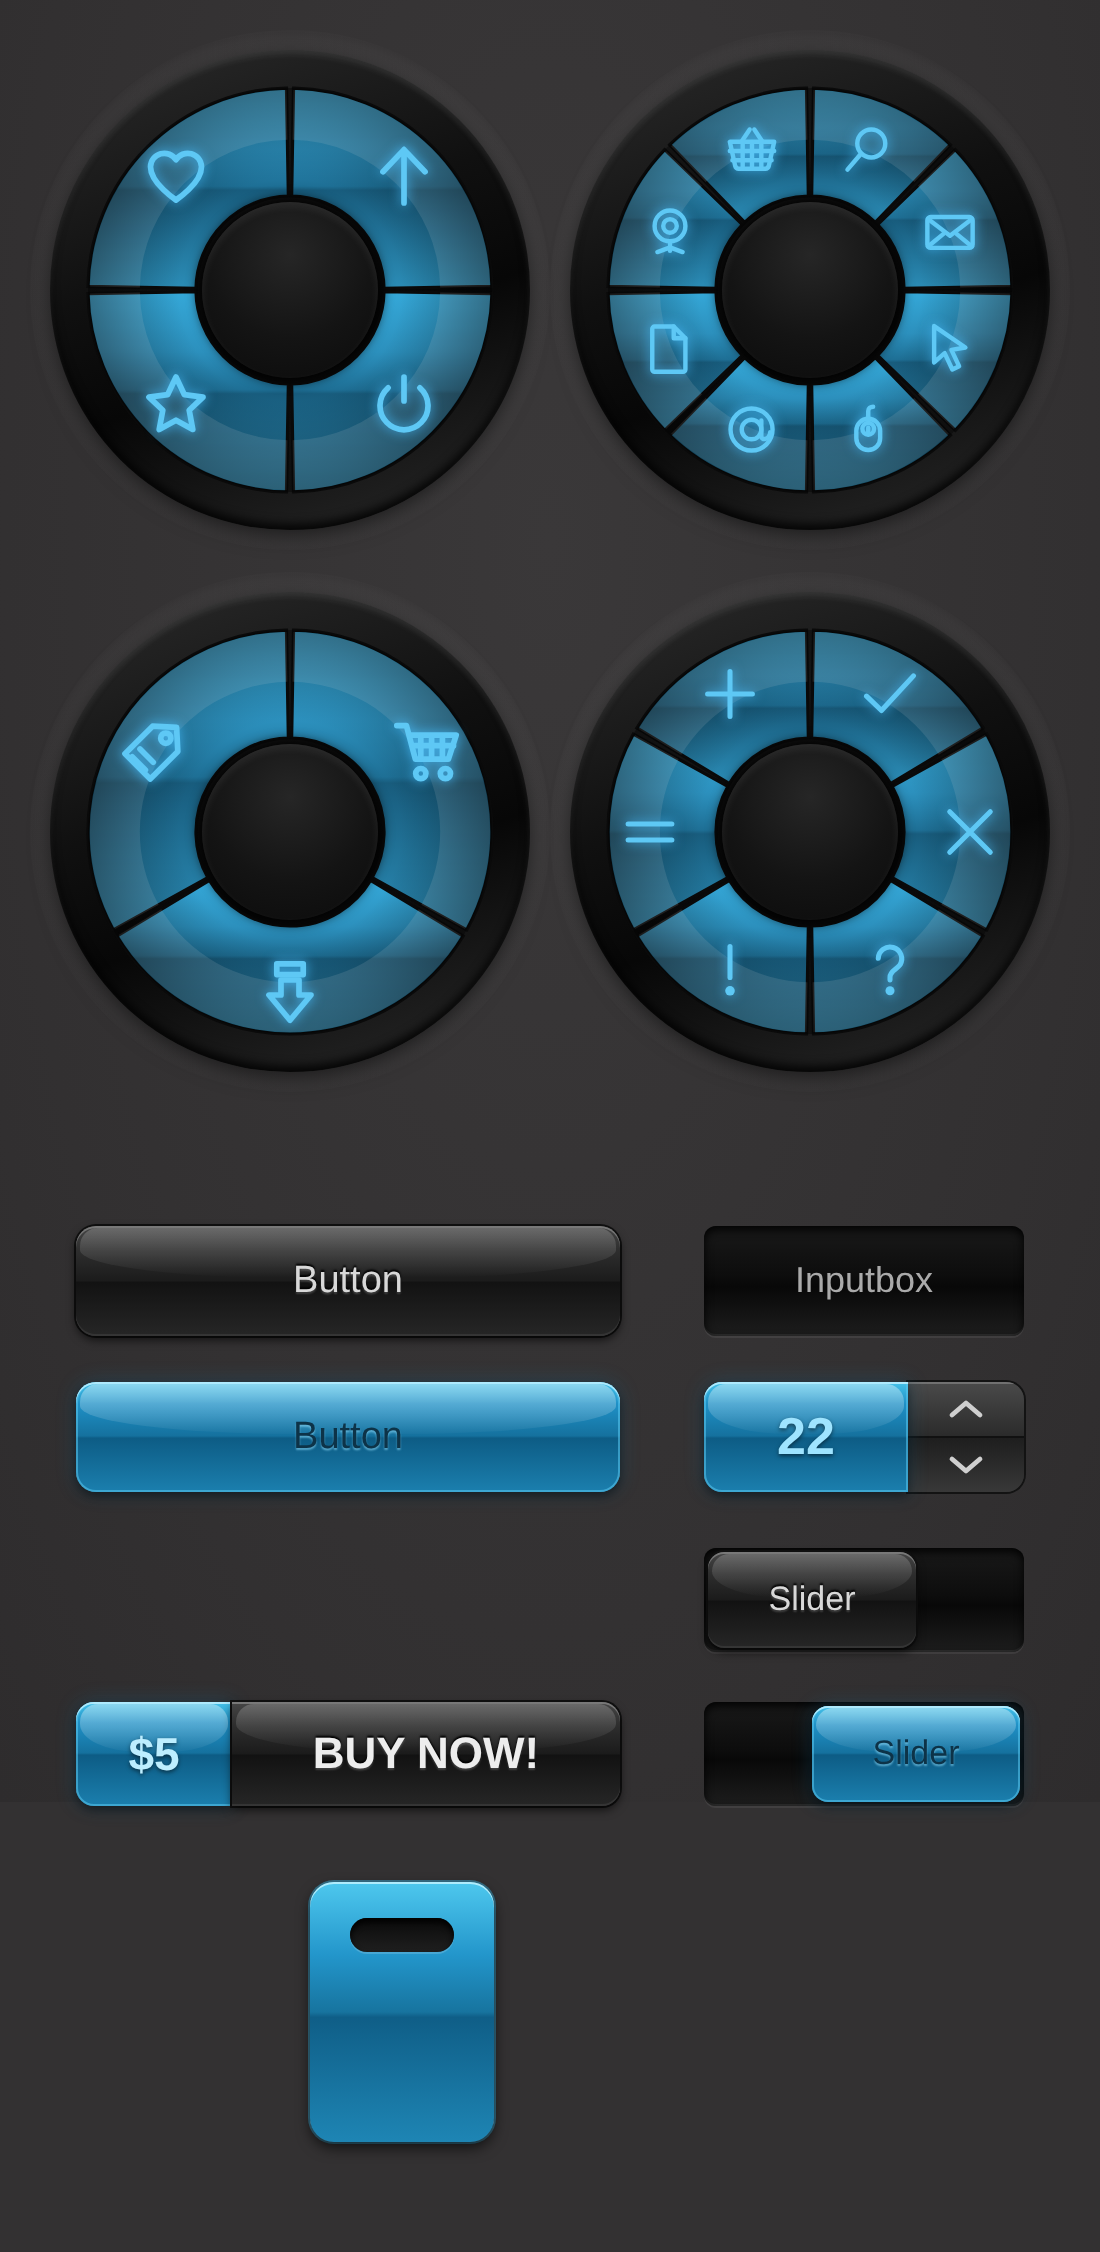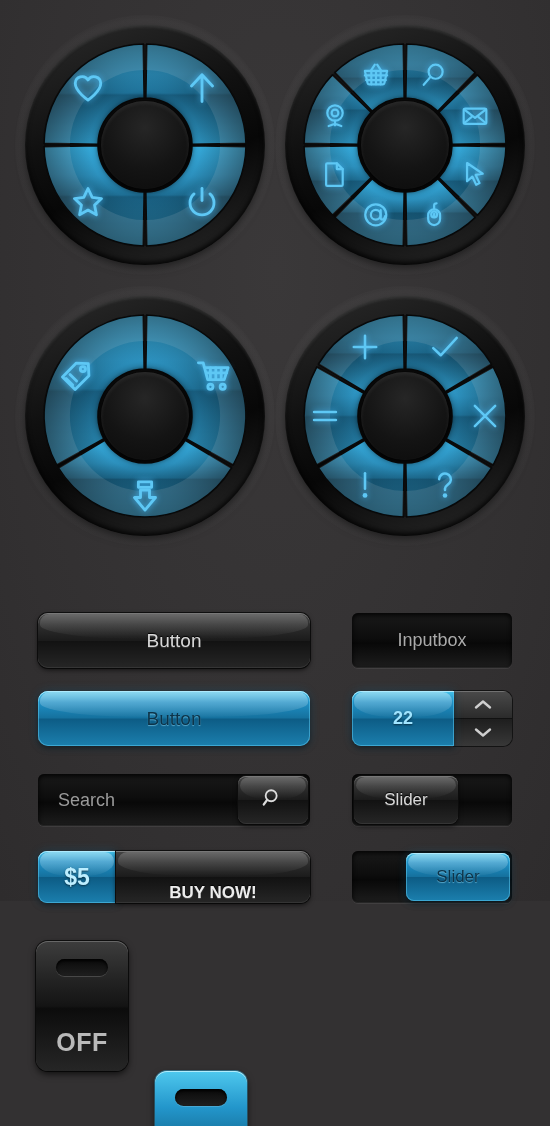--- a/index.html
+++ b/index.html
@@ -302,79 +302,63 @@
   <div class="w inset-dark" style="left:352px; top:613px; width:160px; height:55px; justify-content:center; font-size:18px; color:#aaa;">
     <span class="txt" title="Inputbox">Inputbox</span>
   </div>
 
   <div class="w btn-blue" style="left:38px; top:691px; width:272px; height:55px; font-size:19px;">
     <div class="gloss blue"></div>
     <span class="txt">Button</span>
   </div>
 
   <div class="w" style="left:352px; top:691px; width:160px; height:55px; display:flex; border-radius:10px; overflow:visible;">
-    <div class="btn-blue" style="flex:1; border-radius:9px 0 0 9px; font-size:18px; font-weight:bold; color:#9fe4ff; text-shadow:0 1px 2px rgba(0,0,0,.5); position:relative;">
+    <div class="btn-blue" style="flex:1; border-radius:9px 0 0 9px; font-size:26px; font-weight:bold; color:#9fe4ff; text-shadow:0 1px 2px rgba(0,0,0,.5); position:relative;">
       <div class="gloss blue"></div>
       <span class="txt">22</span>
     </div>
     <div class="spin-btns">
       <div>
         <svg width="18" height="11" viewBox="0 0 18 11">
             <path d="M2 8.5L9 2.5l7 6" fill="none" stroke="#cfcfcf" stroke-width="2.4" stroke-linecap="round" stroke-linejoin="round"></path>
           </svg>
       </div>
       <div>
         <svg width="18" height="11" viewBox="0 0 18 11">
             <path d="M2 2.5L9 8.5l7-6" fill="none" stroke="#cfcfcf" stroke-width="2.4" stroke-linecap="round" stroke-linejoin="round"></path>
           </svg>
       </div>
     </div>
   </div>
 
-  <div class="w inset-dark" style="left:38px; top:774px; width:272px; height:52px; padding-left:20px; font-size:18px; color:#9a9a9a;">
-    <span class="txt" title="Search">Search</span>
-    <div class="btn-dark" style="position:absolute; right:2px; top:2px; width:70px; height:48px; border-radius:8px;">
-      <div class="gloss"></div>
-      <span class="txt">
-        <svg width="22" height="22" viewBox="0 0 24 24">
-            <circle cx="10" cy="9.5" r="6" fill="none" stroke="#dcdcdc" stroke-width="2"></circle>
-            <line x1="5.4" y1="14.3" x2="2" y2="19" stroke="#dcdcdc" stroke-width="2.6" stroke-linecap="round"></line>
-          </svg>
-      </span>
-    </div>
-  </div>
 
   <div class="w inset-dark" style="left:352px; top:774px; width:160px; height:52px;">
     <div class="btn-dark" style="position:absolute; left:2px; top:2px; width:104px; height:48px; border-radius:8px; font-size:17px;">
       <div class="gloss"></div>
       <span class="txt">Slider</span>
     </div>
   </div>
 
   <div class="w" style="left:38px; top:851px; width:272px; height:52px; display:flex; border-radius:10px;">
     <div class="btn-blue" style="width:78px; border-radius:9px 0 0 9px; font-size:23px; font-weight:bold; color:#bdeeff; text-shadow:0 1px 2px rgba(0,0,0,.5); position:relative;">
       <div class="gloss blue"></div>
       <span class="txt">$5</span>
     </div>
-    <div class="btn-dark" style="flex:1; border-radius:0 9px 9px 0; font-size:17px; font-weight:bold; color:#ededed; position:relative;align-items:flex-end;">
+    <div class="btn-dark" style="flex:1; border-radius:0 9px 9px 0; font-size:22px; font-weight:bold; color:#ededed; position:relative;">
       <div class="gloss"></div>
       <span class="txt">BUY NOW!</span>
     </div>
   </div>
 
   <div class="w inset-dark" style="left:352px; top:851px; width:160px; height:52px;">
     <div class="btn-blue" style="position:absolute; right:2px; top:2px; width:104px; height:48px; border-radius:8px; font-size:17px; color:#0d3348;">
       <div class="gloss blue"></div>
       <span class="txt">Slider</span>
     </div>
   </div>
 
-  <div class="w tgl tgl-dark" style="left:36px; top:941px; width:92px; height:130px; color:#b9b9b9;">
-    <div class="slot"></div>
-    <span class="tgl-label">OFF</span>
-  </div>
 
   <div class="w tgl tgl-blue" style="left:155px; top:941px; width:92px; height:130px; color:#9fe4ff;">
     <div class="slot"></div>
 
   </div>
 
 </div>
 
 </body></html>

